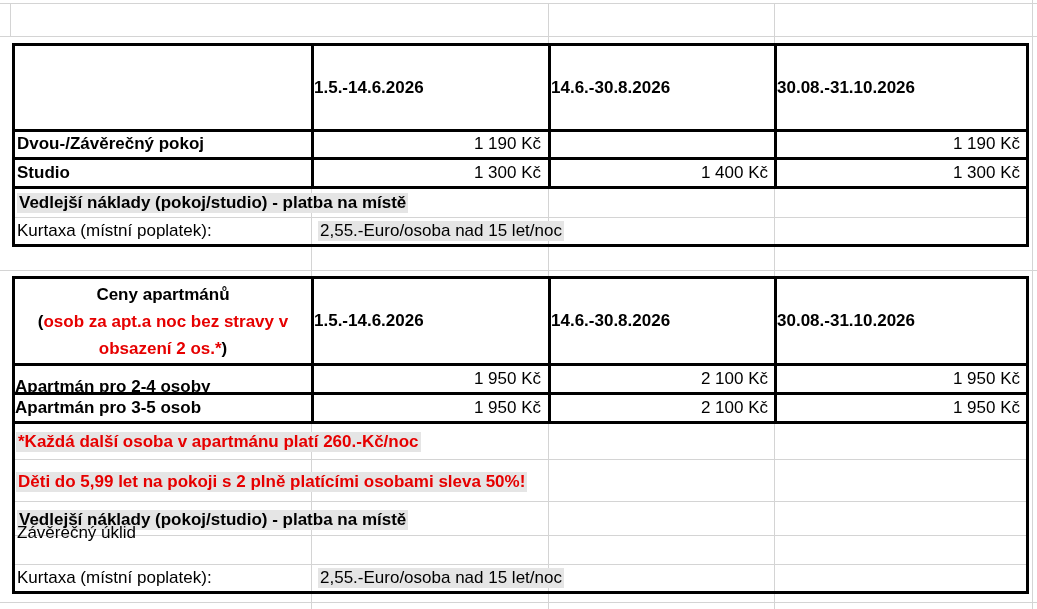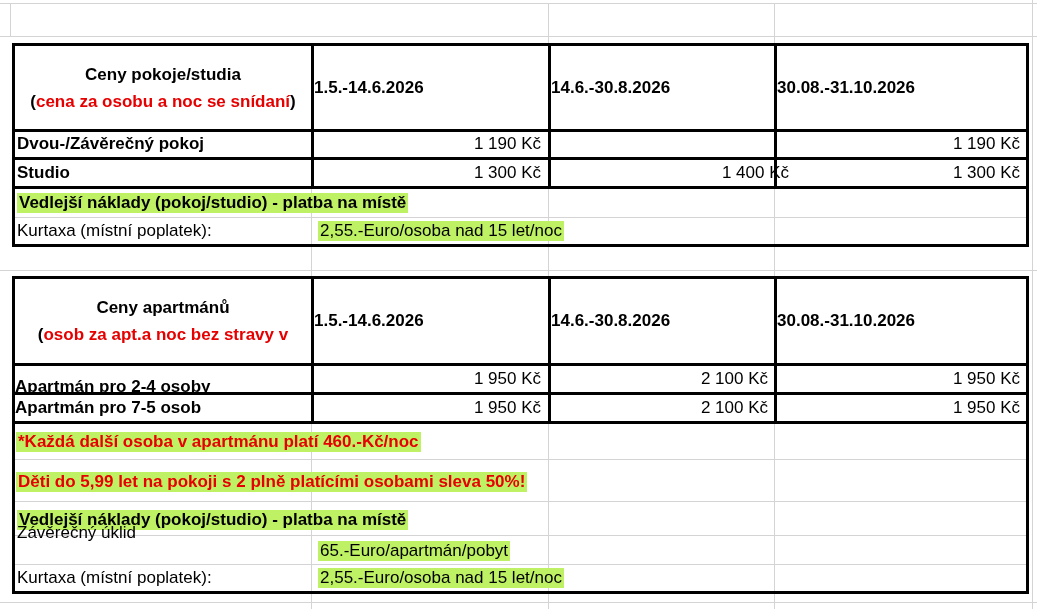--- a/index.html
+++ b/index.html
@@ -6,21 +6,21 @@
   body{font-family:"Liberation Sans", sans-serif; background:#ffffff;}
   #sheet{position:relative;width:1037px;height:609px;background:#ffffff;overflow:hidden;
          color:#000;font-size:17px;}
   .bl{position:absolute;background:#000000;z-index:1;}
   .gl{position:absolute;background:#d4d4d4;z-index:0;}
   .txt{position:absolute;display:flex;align-items:center;z-index:2;white-space:nowrap;}
   .ctr{justify-content:flex-start;text-align:center;}
   .rgt{justify-content:flex-end;text-align:right;}
   .b{font-weight:bold;}
   .red{color:#e60000;}
-  .mask{background:#bef264;padding:0 2px;}
+  .mask{background:#e5e5e5;padding:0 2px;}
   .hdrblock{position:absolute;display:flex;flex-direction:column;justify-content:center;
             align-items:center;text-align:center;z-index:2;font-weight:bold;line-height:27px;}
   #title{position:absolute;left:21px;top:6px;font-size:22px;font-weight:bold;white-space:pre;z-index:2;}
 </style>
 </head>
 <body>
 
 <div id="sheet">
 
   <div class="gl" style="left:0;top:3px;width:1037px;height:1px"></div>
@@ -55,24 +55,20 @@
   <div class="bl" style="left:12px;top:129px;width:1017px;height:3px"></div>
   <div class="bl" style="left:12px;top:157px;width:1017px;height:3px"></div>
   <div class="bl" style="left:12px;top:186px;width:1017px;height:3px"></div>
   <div class="bl" style="left:12px;top:244px;width:1017px;height:3px"></div>
   <div class="bl" style="left:12px;top:43px;width:3px;height:204px"></div>
   <div class="bl" style="left:1026px;top:43px;width:3px;height:204px"></div>
   <div class="bl" style="left:311px;top:43px;width:3px;height:146px"></div>
   <div class="bl" style="left:548px;top:43px;width:3px;height:146px"></div>
   <div class="bl" style="left:774px;top:43px;width:3px;height:146px"></div>
 
-  <div class="hdrblock" style="left:15px;top:46px;width:296px;height:83px">
-    <div><span>Ceny pokoje/studia</span></div>
-    <div><span>(</span><span class="red">cena za osobu a noc se snídaní</span><span>)</span></div>
-  </div>
   <div class="txt ctr b" style="left:314px;top:46px;width:233px;height:83px">
       <span>1.5.-14.6.2026</span>
     </div>
   <div class="txt ctr b" style="left:551px;top:46px;width:222px;height:83px">
       <span>14.6.-30.8.2026</span>
     </div>
   <div class="txt ctr b" style="left:777px;top:46px;width:249px;height:83px">
       <span>30.08.-31.10.2026</span>
     </div>
 
@@ -85,21 +81,21 @@
   <div class="txt rgt" style="left:777px;top:131px;width:243px;height:26px">
       <span>1 190 Kč</span>
     </div>
 
   <div class="txt b" style="left:17px;top:159px;width:290px;height:27px">
       <span>Studio</span>
     </div>
   <div class="txt rgt" style="left:314px;top:159px;width:227px;height:27px">
       <span>1 300 Kč</span>
     </div>
-  <div class="txt rgt" style="left:572px;top:159px;width:217px;height:27px">
+  <div class="txt rgt" style="left:551px;top:159px;width:217px;height:27px">
       <span>1 400 Kč</span>
     </div>
   <div class="txt rgt" style="left:777px;top:159px;width:243px;height:27px">
       <span>1 300 Kč</span>
     </div>
 
   <div class="txt b" style="left:17px;top:189px;height:27px">
       <span class="mask">Vedlejší náklady (pokoj/studio) - platba na místě</span>
     </div>
   <div class="txt" style="left:17px;top:217px;height:27px">
@@ -116,20 +112,21 @@
   <div class="bl" style="left:12px;top:591px;width:1017px;height:3px"></div>
   <div class="bl" style="left:12px;top:276px;width:3px;height:318px"></div>
   <div class="bl" style="left:1026px;top:276px;width:3px;height:318px"></div>
   <div class="bl" style="left:311px;top:276px;width:3px;height:148px"></div>
   <div class="bl" style="left:548px;top:276px;width:3px;height:148px"></div>
   <div class="bl" style="left:774px;top:276px;width:3px;height:148px"></div>
 
   <div class="hdrblock" style="left:15px;top:279px;width:296px;height:84px">
     <div><span>Ceny apartmánů</span></div>
     <div><span>(</span><span class="red">osob za apt.a noc bez stravy v</span></div>
+    <div><span class="red">obsazení 2 os.*</span><span>)</span></div>
   </div>
   <div class="txt ctr b" style="left:314px;top:279px;width:233px;height:84px">
       <span>1.5.-14.6.2026</span>
     </div>
   <div class="txt ctr b" style="left:551px;top:279px;width:222px;height:84px">
       <span>14.6.-30.8.2026</span>
     </div>
   <div class="txt ctr b" style="left:777px;top:279px;width:249px;height:84px">
       <span>30.08.-31.10.2026</span>
     </div>
@@ -141,48 +138,45 @@
       <span>1 950 Kč</span>
     </div>
   <div class="txt rgt" style="left:551px;top:366px;width:217px;height:26px">
       <span>2 100 Kč</span>
     </div>
   <div class="txt rgt" style="left:777px;top:366px;width:243px;height:26px">
       <span>1 950 Kč</span>
     </div>
 
   <div class="txt ctr b" style="left:15px;top:394px;width:296px;height:27px">
-      <span>Apartmán pro 7-5 osob</span>
+      <span>Apartmán pro 3-5 osob</span>
     </div>
   <div class="txt rgt" style="left:314px;top:394px;width:227px;height:27px">
       <span>1 950 Kč</span>
     </div>
   <div class="txt rgt" style="left:551px;top:394px;width:217px;height:27px">
       <span>2 100 Kč</span>
     </div>
   <div class="txt rgt" style="left:777px;top:394px;width:243px;height:27px">
       <span>1 950 Kč</span>
     </div>
 
   <div class="txt b red" style="left:16px;top:427px;height:30px">
-      <span class="mask">*Každá další osoba v apartmánu platí 460.-Kč/noc</span>
+      <span class="mask">*Každá další osoba v apartmánu platí 260.-Kč/noc</span>
     </div>
   <div class="txt b red" style="left:16px;top:464px;height:36px">
       <span class="mask">Děti do 5,99 let na pokoji s 2 plně platícími osobami sleva 50%!</span>
     </div>
 
   <div class="txt b" style="left:17px;top:505px;height:30px">
       <span class="mask">Vedlejší náklady (pokoj/studio) - platba na místě</span>
     </div>
   <div class="txt" style="left:17px;top:520px;height:26px">
       <span>Závěrečný úklid</span>
     </div>
-  <div class="txt" style="left:318px;top:538px;height:26px">
-      <span class="mask">65.-Euro/apartmán/pobyt</span>
-    </div>
   <div class="txt" style="left:17px;top:565px;height:26px">
       <span>Kurtaxa (místní poplatek):</span>
     </div>
   <div class="txt" style="left:318px;top:565px;height:26px">
       <span class="mask">2,55.-Euro/osoba nad 15 let/noc</span>
     </div>
 
 </div>
 
 </body></html>

